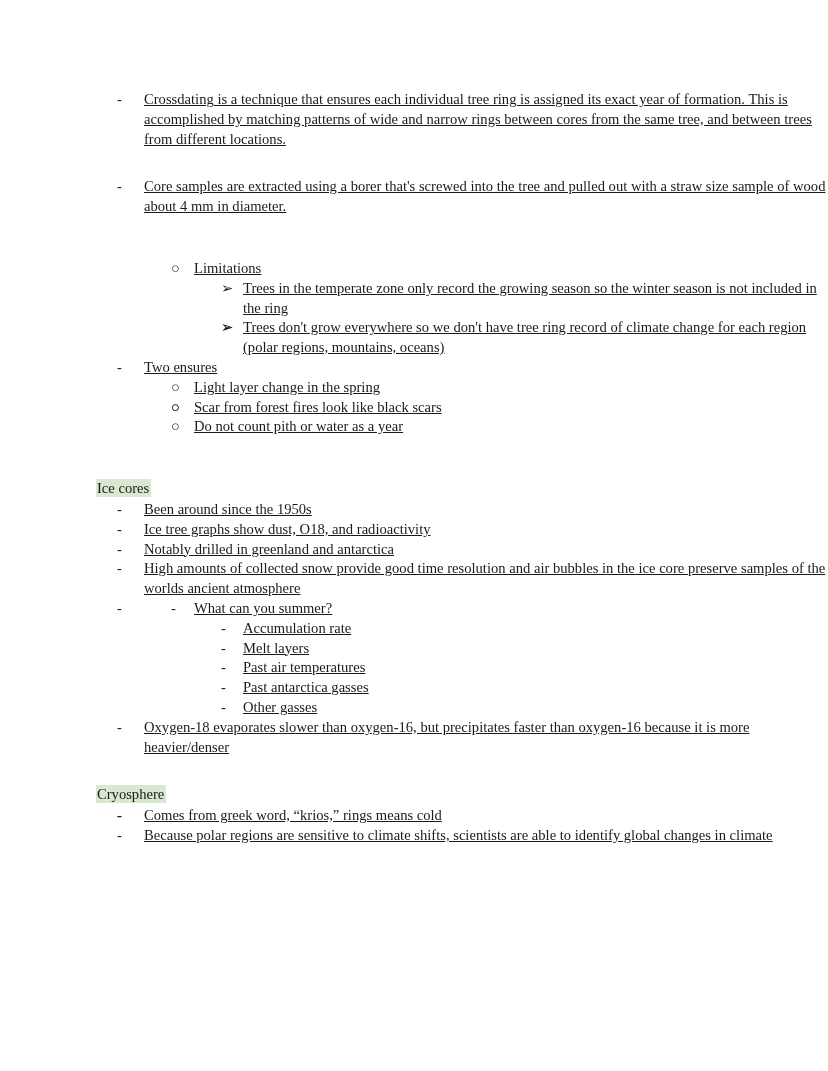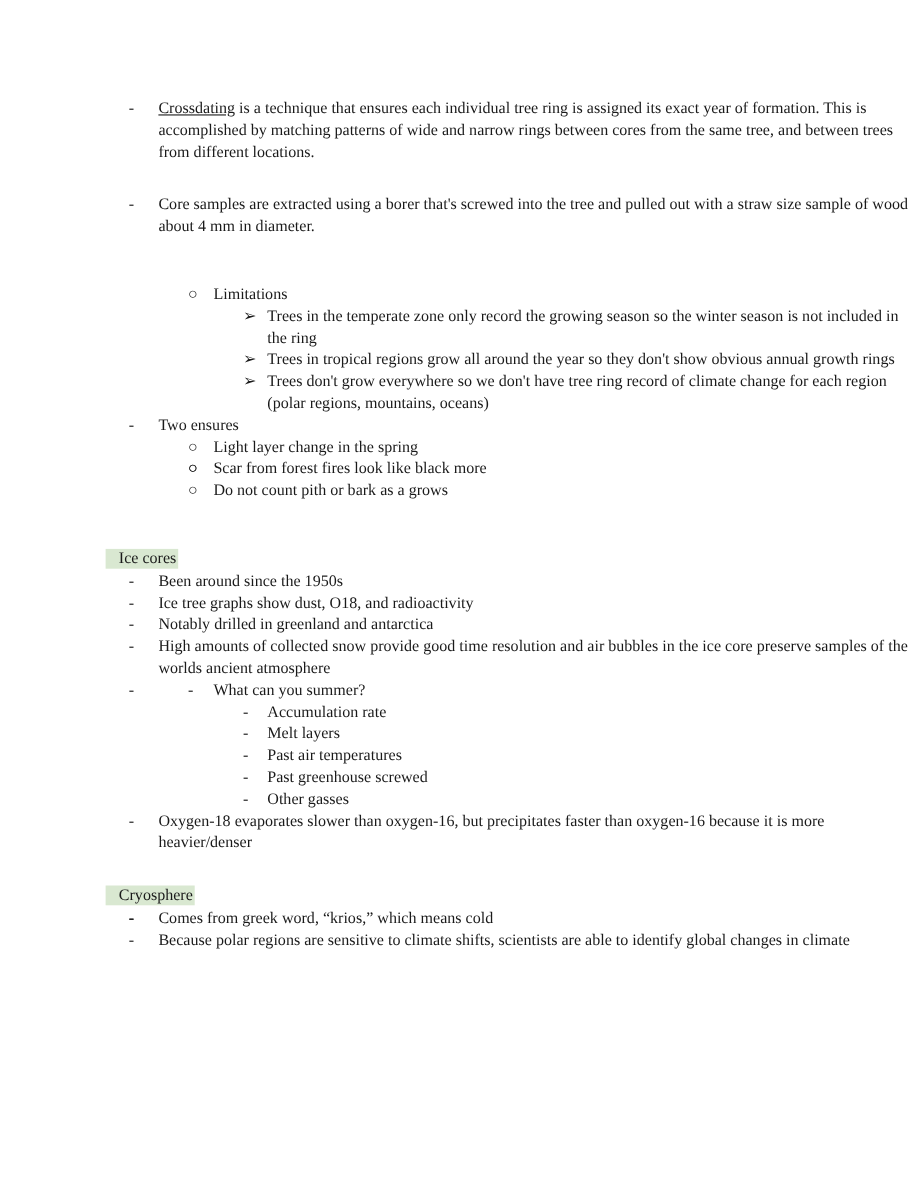--- a/index.html
+++ b/index.html
@@ -41,20 +41,21 @@
     left: 0;
     top: 0;
     width: 22px;
     text-align: left;
     font-size: 14.6px;
     line-height: 19.8px;
     color: #1a1a1a;
   }
   .row .txt {
     display: block;
+    text-decoration: underline;
   }
 
   
   .lvl1 { padding-left: 144px; margin-bottom: 0; }
   .lvl1 > .bullet { left: 117px; }
 
   .lvl2 { padding-left: 194px; }
   .lvl2 > .bullet { left: 171px; }
 
   .lvl3 { padding-left: 243px; }
@@ -79,21 +80,21 @@
   
   .heading {
     position: relative;
     font-size: 14.6px;
     line-height: 19.8px;
     padding-left: 96px;
     margin-bottom: 1px;
   }
   .heading .hl {
     background: #d9e8d1;
-    padding: 1px 2px 1px 12px;
+    padding: 1px 2px 1px 1px;
   }
 </style>
 </head>
 <body>
 
 <div class="page">
   <div class="content">
 
     <div>
 
@@ -116,21 +117,20 @@
         <span class="txt">Limitations</span>
       </div>
 
       <div class="row lvl3">
         <span class="bullet b-arrow">➢</span>
         <span class="txt">Trees in the temperate zone only record the growing season so the winter season is not included in the ring</span>
       </div>
 
       <div class="row lvl3">
         <span class="bullet b-arrow">➢</span>
-        <span class="txt">Trees in tropical regions grow all around the year so they don't show obvious annual growth rings</span>
       </div>
 
       <div class="row lvl3">
         <span class="bullet b-arrow">➢</span>
         <span class="txt">Trees don't grow everywhere so we don't have tree ring record of climate change for each region (polar regions, mountains, oceans)</span>
       </div>
 
       <div class="row lvl1">
         <span class="bullet b-dash">-</span>
         <span class="txt">Two ensures</span>
@@ -140,26 +140,26 @@
         <span class="bullet b-circ">○</span>
         <span class="txt">Light layer change in the spring</span>
       </div>
 
       <div class="row lvl2">
         <span class="bullet b-circ">○</span>
       </div>
 
       <div class="row lvl2">
         <span class="bullet b-circ">○</span>
-        <span class="txt">Scar from forest fires look like black more</span>
-      </div>
-
-      <div class="row lvl2">
-        <span class="bullet b-circ">○</span>
-        <span class="txt">Do not count pith or bark as a grows</span>
+        <span class="txt">Scar from forest fires look like black scars</span>
+      </div>
+
+      <div class="row lvl2">
+        <span class="bullet b-circ">○</span>
+        <span class="txt">Do not count pith or water as a year</span>
       </div>
     </div>
 
     <div class="gap-lg"></div>
 
     <div>
 
       <div class="heading">
         <span class="hl">Ice cores</span>
       </div>
@@ -203,21 +203,21 @@
         <span class="txt">Melt layers</span>
       </div>
 
       <div class="row lvl3">
         <span class="bullet b-dash">-</span>
         <span class="txt">Past air temperatures</span>
       </div>
 
       <div class="row lvl3">
         <span class="bullet b-dash">-</span>
-        <span class="txt">Past greenhouse screwed</span>
+        <span class="txt">Past antarctica gasses</span>
       </div>
 
       <div class="row lvl3">
         <span class="bullet b-dash">-</span>
         <span class="txt">Other gasses</span>
       </div>
 
       <div class="row lvl1">
         <span class="bullet b-dash">-</span>
         <span class="txt">Oxygen-18 evaporates slower than oxygen-16,  but precipitates faster than oxygen-16 because it is more heavier/denser</span>
@@ -231,21 +231,21 @@
       <div class="heading">
         <span class="hl">Cryosphere</span>
       </div>
 
       <div class="row lvl1">
         <span class="bullet b-dash">-</span>
       </div>
 
       <div class="row lvl1">
         <span class="bullet b-dash">-</span>
-        <span class="txt">Comes from greek word, “krios,” which means cold</span>
+        <span class="txt">Comes from greek word, “krios,” rings means cold</span>
       </div>
 
       <div class="row lvl1">
         <span class="bullet b-dash">-</span>
         <span class="txt">Because polar regions are sensitive to climate shifts, scientists are able to identify global changes in climate</span>
       </div>
     </div>
 
   </div>
 </div>

